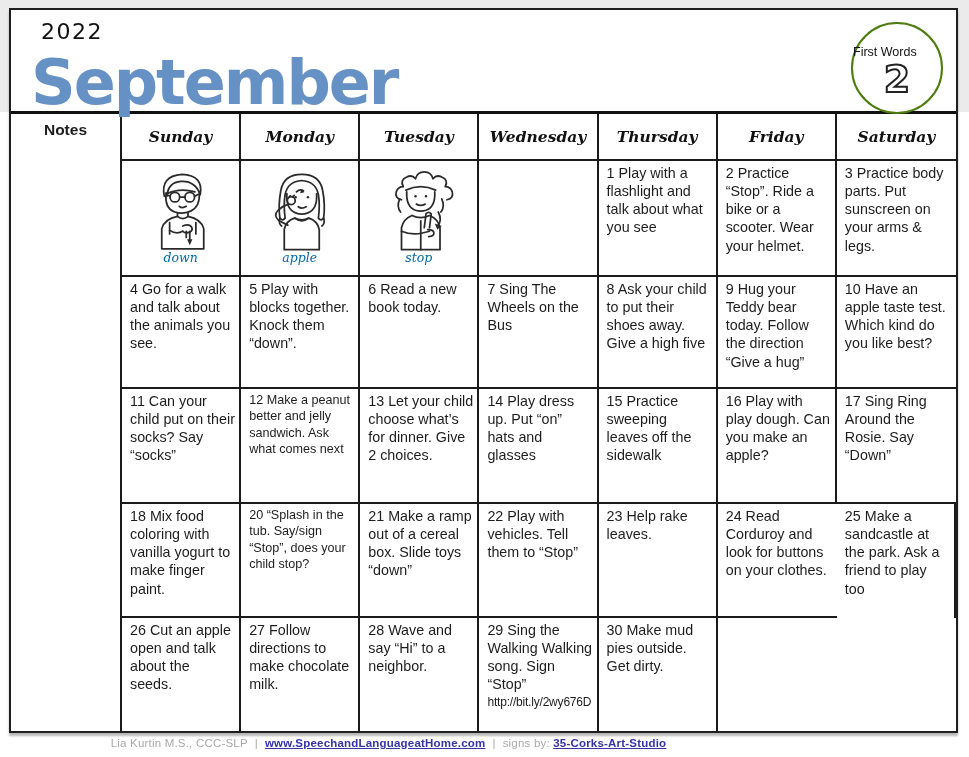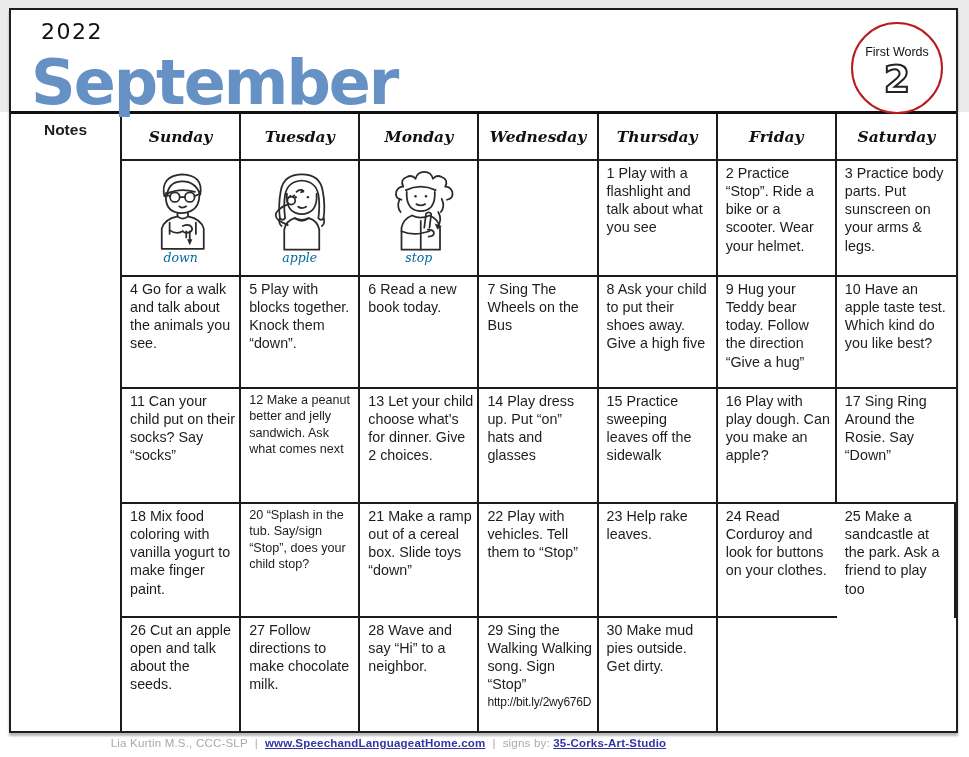--- a/index.html
+++ b/index.html
@@ -17,22 +17,22 @@
   .year{
     position:absolute;left:30px;top:9px;font-size:22px;letter-spacing:1.5px;color:#111;
     font-family:"DejaVu Sans",sans-serif;
   }
   .month{
     position:absolute;left:20px;top:37px;margin:0;z-index:2;line-height:1.15;
     font-size:62px;font-weight:bold;letter-spacing:-2px;
     color:var(--month-blue,#6591c5);font-family:"DejaVu Sans",sans-serif;
   }
   .badge{
-    position:absolute;top:12px;right:13px;width:88px;height:88px;border:2px solid #b91c1c;
-    border-radius:50%;text-align:center;background:#fff;z-index:1;
+    position:absolute;top:12px;right:13px;width:88px;height:88px;border:2px solid #4d7c0f;
+    border-radius:50%;text-align:left;background:#fff;z-index:1;
   }
   .badge-line{margin-top:21px;font-size:12.5px;color:#111;}
   .badge-num-svg{display:block;margin:0 auto;}
   
   .calendar-area{display:flex;height:617px;}
   .notes-col{
     width:111px;border-right:2px solid var(--grid-line,#1b1b1b);
     font-weight:bold;font-size:15.5px;text-align:center;padding-top:7px;box-sizing:border-box;
   }
   .grid{
@@ -86,22 +86,22 @@
       </svg>
     </div>
   </div>
 
   <div class="calendar-area">
     <div class="notes-col">
       <span>Notes</span>
     </div>
     <div class="grid" id="calendar-grid">
         <div class="hcell">Sunday</div>
+        <div class="hcell">Monday</div>
         <div class="hcell">Tuesday</div>
-        <div class="hcell">Monday</div>
         <div class="hcell">Wednesday</div>
         <div class="hcell">Thursday</div>
         <div class="hcell">Friday</div>
         <div class="hcell last-col">Saturday</div>
         <div class="cell sign">
   <svg class="sign-art" viewBox="0 0 100 96" width="100" height="84">
     <path d="M31,30 Q26,7 51,5 Q76,6 72,28 Q66,12 50,13 Q35,14 34,30"></path>
     <path d="M34,27 Q49,20 66,25"></path>
     <path d="M33,26 Q31,44 43,48 Q52,51 61,47 Q72,42 71,25"></path>
     <circle cx="43" cy="31" r="5.5"></circle>

